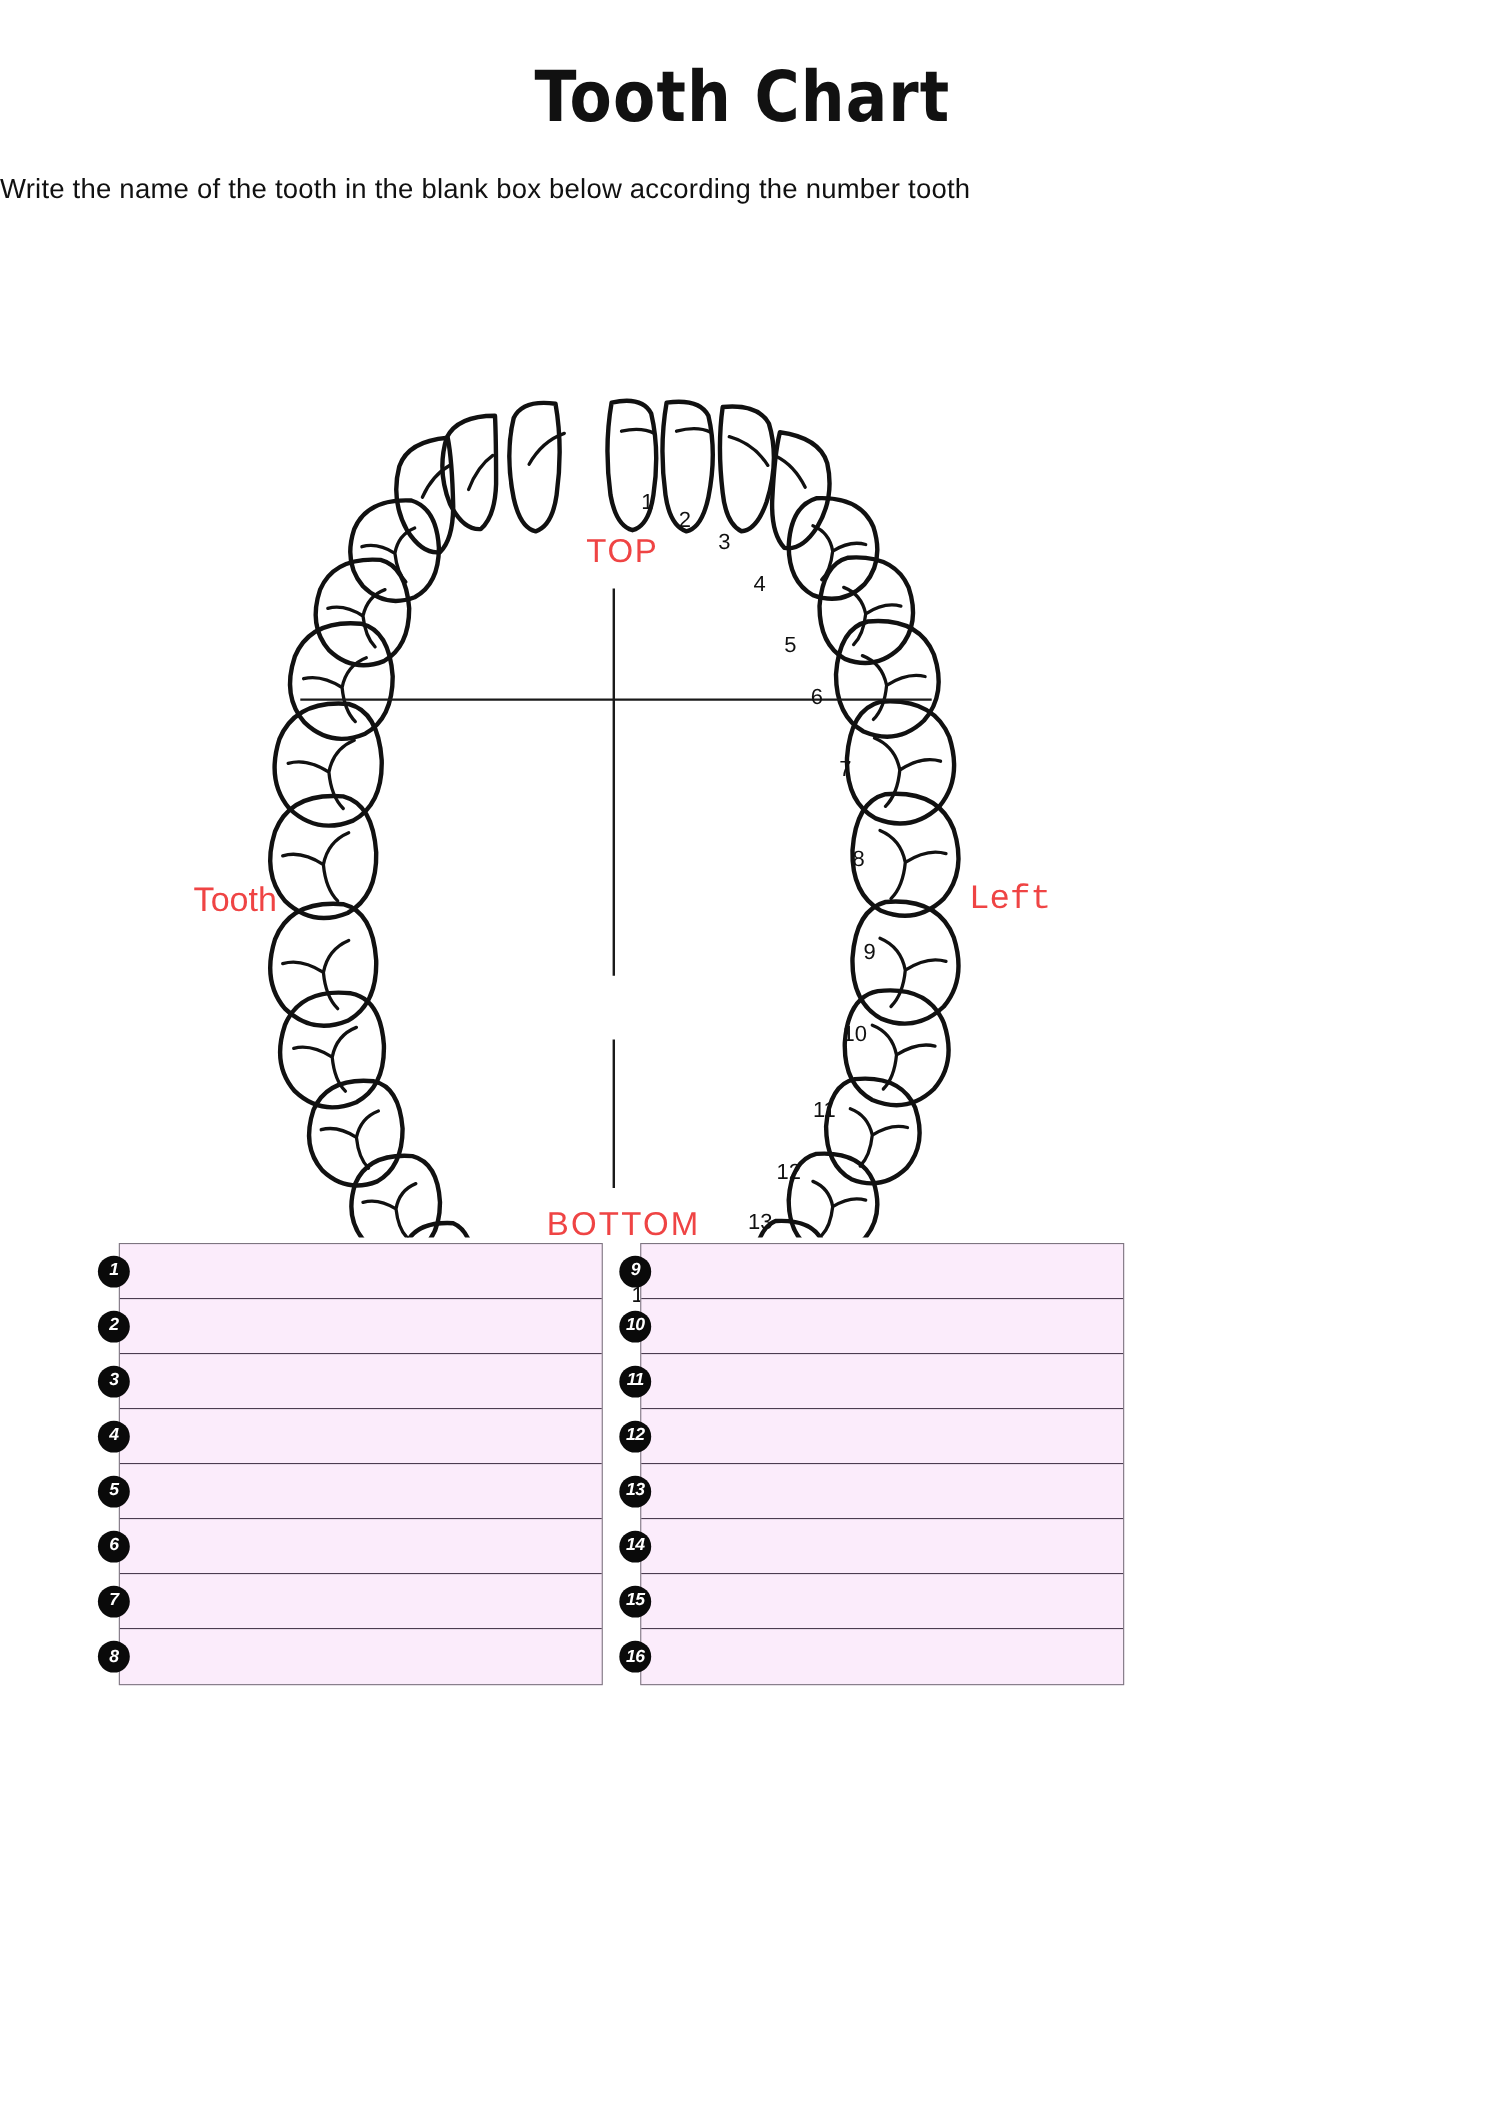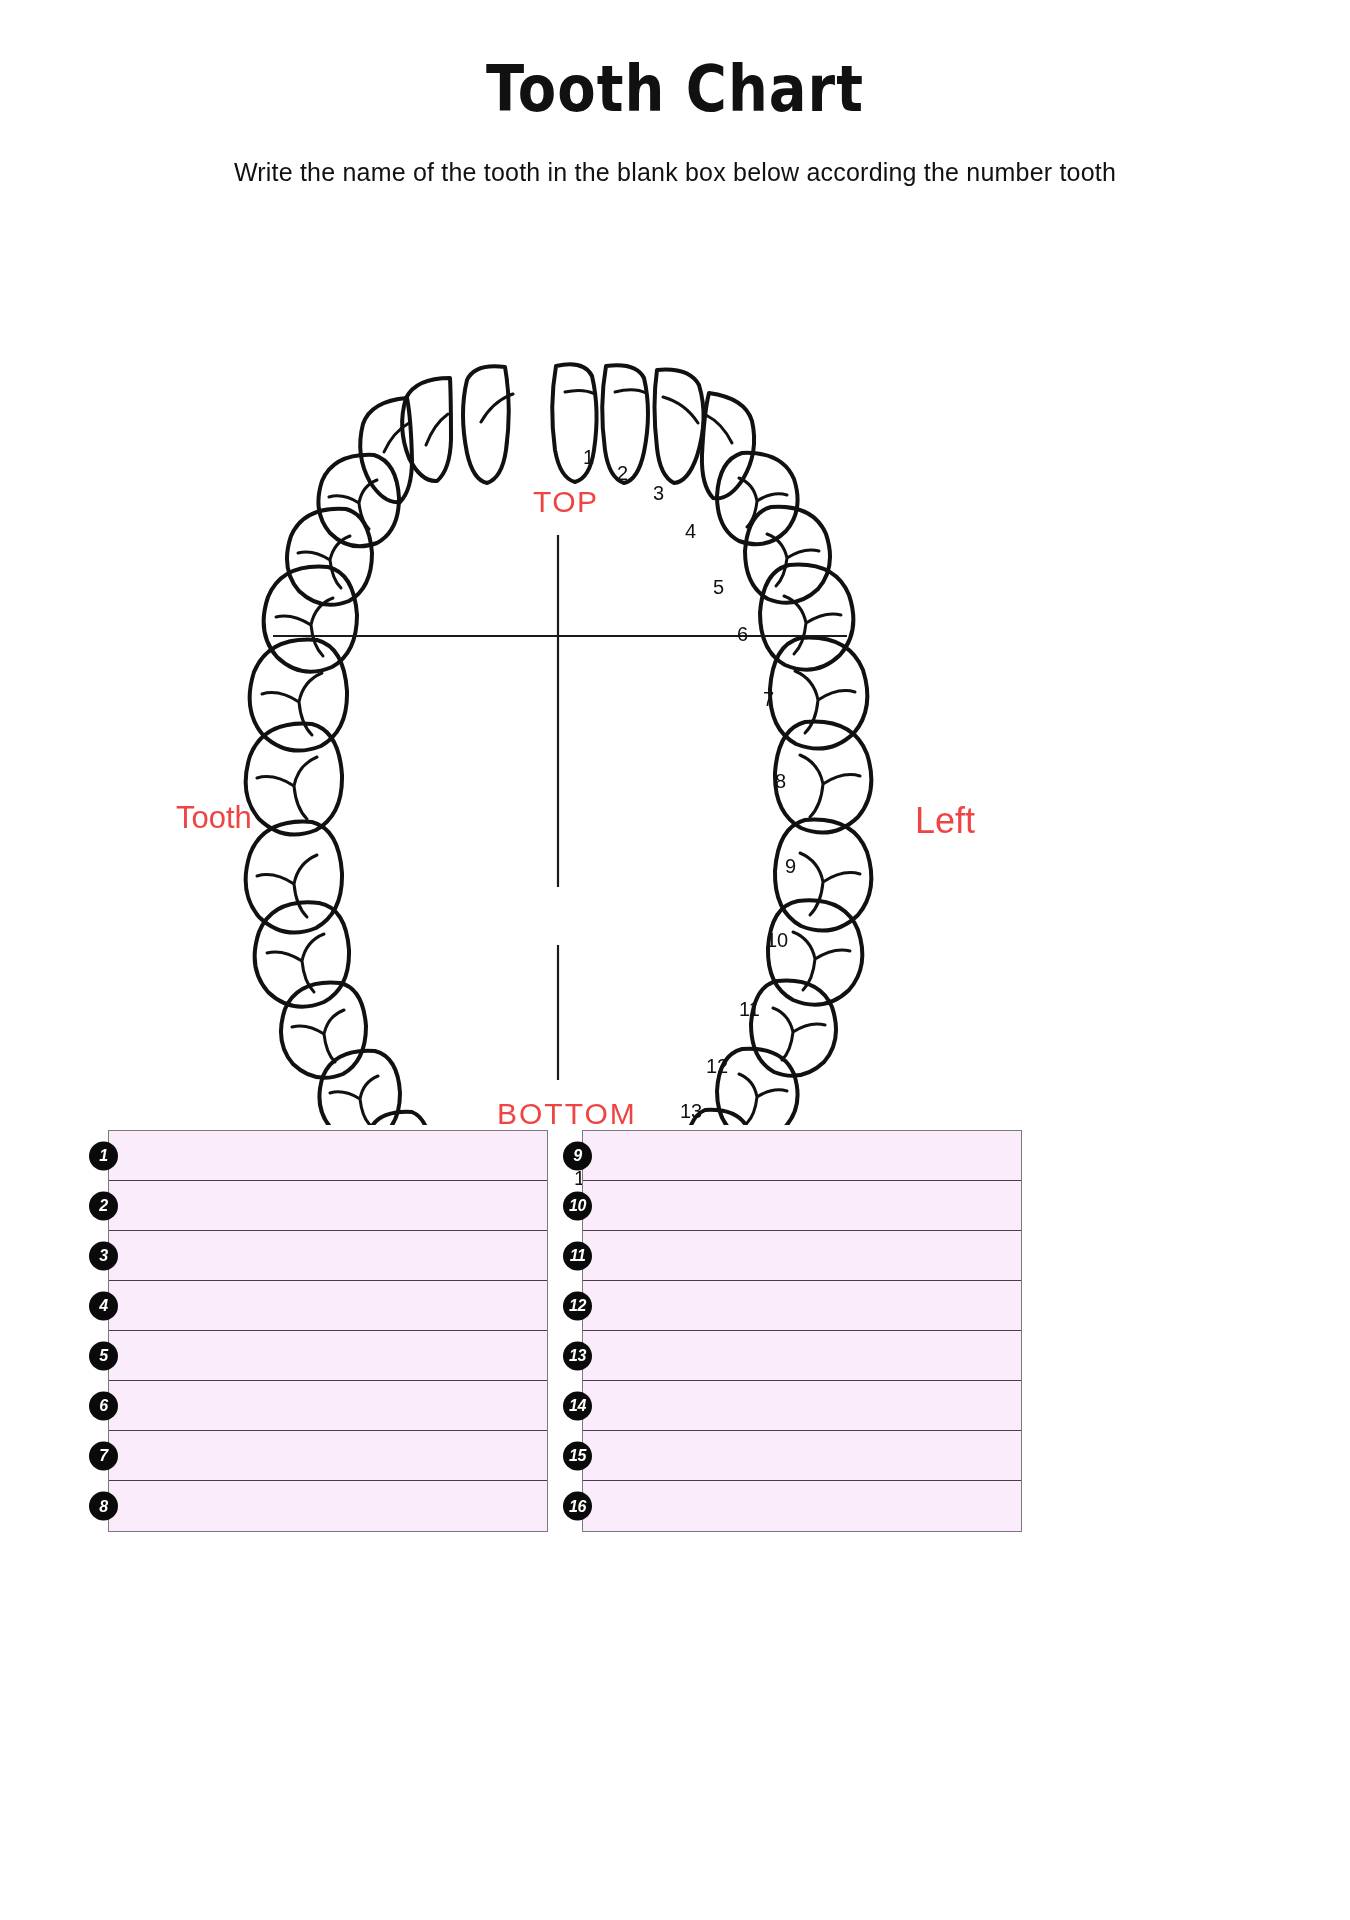--- a/index.html
+++ b/index.html
@@ -19,42 +19,41 @@
     font-family:"DejaVu Sans", sans-serif;
     font-weight:700;
     font-size:56px;
     letter-spacing:1px;
     color:#111111;
     transform:scaleY(1.14);
     transform-origin:top center;
   }
   .subtitle{
     position:absolute;top:158px;left:0;width:1350px;
-    text-align:center;
     font-size:25px;
     font-weight:400;
     color:#111111;
     letter-spacing:.2px;
   }
 
   
   .diagram{position:absolute;top:175px;left:0;width:1350px;height:950px;}
   .diagram svg{display:block;}
 
   .axis-label{
     position:absolute;
     font-size:30px;
     color:#ef4444;
     letter-spacing:1.5px;
     white-space:nowrap;
   }
   .lbl-top{left:533px;top:310px;}
   .lbl-bottom{left:497px;top:922px;letter-spacing:2px;}
   .lbl-right{left:176px;top:625px;font-size:31px;letter-spacing:0;}
-  .lbl-left{left:915px;top:625px;font-size:36px;letter-spacing:0;}
+  .lbl-left{left:881px;top:625px;font-size:31px;letter-spacing:0;font-family:Liberation Mono, monospace;}
 
   .tnum{
     position:absolute;
     font-size:20px;
     color:#111111;
     line-height:1;
     white-space:nowrap;
   }
 
   

